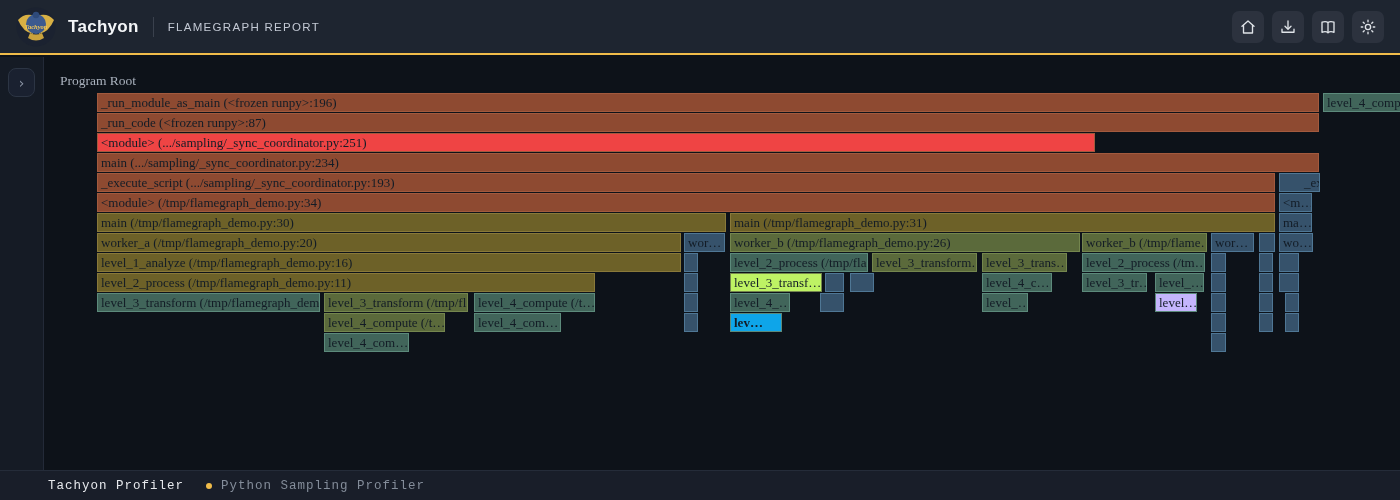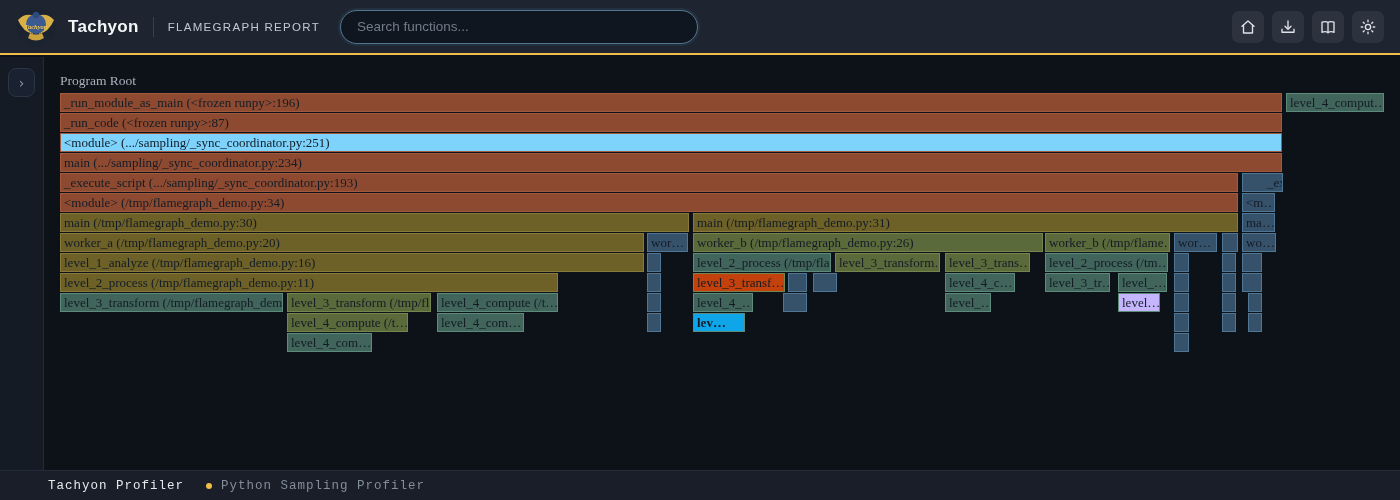--- a/index.html
+++ b/index.html
@@ -33,21 +33,21 @@
                   justify-content:center; cursor:pointer; font-family:"DejaVu Sans",sans-serif; }
 
   
   .flame-area { position:absolute; left:44px; top:57px; width:1356px; height:413px;
                 background:#0d1219; overflow:hidden; }
   .root-label { position:absolute; left:16px; top:16px; color:#a9b1bd;
                 font-family:"Liberation Serif", serif; font-size:13.5px; }
   .frame { position:absolute; height:19px; line-height:17px; border:1px solid;
            padding-left:3px; overflow:hidden; white-space:nowrap;
            font-family:"Liberation Serif", serif; font-size:13px; color:#131c26;
-           cursor:pointer; }
+           cursor:pointer;margin-left:37px; }
 
   
   .statusbar { position:absolute; left:0; top:470px; width:1400px; height:30px;
                background:#191e29; border-top:1px solid #252c39;
                display:flex; align-items:center;
                font-family:"Liberation Mono", monospace; }
   .status-app { color:#e6e8ec; font-size:12.5px; letter-spacing:.08em; margin-left:48px; }
   .status-dot { width:6px; height:6px; border-radius:50%; background:var(--accent,#f0bc4a); margin:0 9px 0 22px; }
   .status-sub { color:#848d9a; font-size:12.5px; letter-spacing:.08em;font-family:Liberation Mono, monospace; }
 </style>
@@ -60,21 +60,20 @@
     <path d="M2 13 Q9 5 19 9 L17 27 Q7 25 2 13 Z" fill="#d8b044"></path>
     <path d="M38 13 Q31 5 21 9 L23 27 Q33 25 38 13 Z" fill="#d8b044"></path>
     <circle cx="20" cy="17" r="10" fill="#3b5a8f"></circle>
     <circle cx="20" cy="8" r="3.2" fill="#2e4a7a"></circle>
     <path d="M12 31 Q20 36 28 31 L26 26 Q20 29 14 26 Z" fill="#c9a23e"></path>
     <text x="20" y="22" text-anchor="middle" font-size="6.5" font-style="italic" font-weight="bold" fill="#f0c75a" font-family="Liberation Serif, serif">Tachyon</text>
   </svg>
   <div class="app-title">Tachyon</div>
   <div class="hdr-divider"></div>
   <div class="report-label">FLAMEGRAPH REPORT</div>
-  <input class="search" type="text" placeholder="Search functions..." style="">
   <div class="hdr-actions">
     <button class="icon-btn" title="">
       <svg width="18" height="18" viewBox="0 0 24 24">
         <path d="M4 11 L12 4 L20 11"></path>
           <path d="M6 10 V20 H18 V10"></path>
       </svg>
     </button>
     <button class="icon-btn" title="">
       <svg width="18" height="18" viewBox="0 0 24 24">
         <path d="M12 4 V14"></path>
@@ -102,21 +101,21 @@
     <span>›</span>
   </div>
 </div>
 
 <div class="flame-area">
   <div class="root-label">Program Root</div>
   <div>
       <div class="frame" style="left: 16px; top: 36px; width: 1222px; background: rgb(142, 74, 49); border-color: rgb(162, 90, 62);">_run_module_as_main (&lt;frozen runpy&gt;:196)</div>
       <div class="frame" style="left: 1242px; top: 36px; width: 98px; background: rgb(65, 101, 90); border-color: rgb(92, 138, 123);">level_4_comput…</div>
       <div class="frame" style="left: 16px; top: 56px; width: 1222px; background: rgb(142, 74, 49); border-color: rgb(162, 90, 62);">_run_code (&lt;frozen runpy&gt;:87)</div>
-      <div class="frame" style="left: 16px; top: 76px; width: 1222px; background: #7dd3fc; border-color: rgb(162, 90, 62);">&lt;module&gt; (.../sampling/_sync_coordinator.py:251)</div>
+      <div class="frame" style="left: 16px; top: 76px; width: 998px; background: #ef4444; border-color: rgb(162, 90, 62);">&lt;module&gt; (.../sampling/_sync_coordinator.py:251)</div>
       <div class="frame" style="left: 16px; top: 96px; width: 1222px; background: rgb(142, 74, 49); border-color: rgb(162, 90, 62);">main (.../sampling/_sync_coordinator.py:234)</div>
       <div class="frame" style="left: 16px; top: 116px; width: 1178px; background: rgb(142, 74, 49); border-color: rgb(162, 90, 62);">_execute_script (.../sampling/_sync_coordinator.py:193)</div>
       <div class="frame" style="left: 1198px; top: 116px; width: 41px; background: rgb(54, 82, 107); border-color: rgb(79, 119, 149); padding-left: 24px;">_exe…</div>
       <div class="frame" style="left: 16px; top: 136px; width: 1178px; background: rgb(142, 74, 49); border-color: rgb(162, 90, 62);">&lt;module&gt; (/tmp/flamegraph_demo.py:34)</div>
       <div class="frame" style="left: 1198px; top: 136px; width: 33px; background: rgb(54, 82, 107); border-color: rgb(79, 119, 149);">&lt;m…</div>
       <div class="frame" style="left: 16px; top: 156px; width: 629px; background: rgb(109, 97, 40); border-color: rgb(137, 121, 58);">main (/tmp/flamegraph_demo.py:30)</div>
       <div class="frame" style="left: 649px; top: 156px; width: 545px; background: rgb(109, 97, 40); border-color: rgb(137, 121, 58);">main (/tmp/flamegraph_demo.py:31)</div>
       <div class="frame" style="left: 1198px; top: 156px; width: 33px; background: rgb(54, 82, 107); border-color: rgb(79, 119, 149);">ma…</div>
       <div class="frame" style="left: 16px; top: 176px; width: 584px; background: rgb(109, 97, 40); border-color: rgb(137, 121, 58);">worker_a (/tmp/flamegraph_demo.py:20)</div>
       <div class="frame" style="left: 603px; top: 176px; width: 41px; background: rgb(54, 82, 107); border-color: rgb(79, 119, 149);">wor…</div>
@@ -129,21 +128,21 @@
       <div class="frame" style="left: 603px; top: 196px; width: 14px; background: rgb(54, 82, 107); border-color: rgb(79, 119, 149);"></div>
       <div class="frame" style="left: 649px; top: 196px; width: 138px; background: rgb(65, 101, 90); border-color: rgb(92, 138, 123);">level_2_process (/tmp/fla…</div>
       <div class="frame" style="left: 791px; top: 196px; width: 105px; background: rgb(91, 106, 59); border-color: rgb(116, 134, 78);">level_3_transform…</div>
       <div class="frame" style="left: 901px; top: 196px; width: 85px; background: rgb(91, 106, 59); border-color: rgb(116, 134, 78);">level_3_trans…</div>
       <div class="frame" style="left: 1001px; top: 196px; width: 123px; background: rgb(65, 101, 90); border-color: rgb(92, 138, 123);">level_2_process (/tm…</div>
       <div class="frame" style="left: 1130px; top: 196px; width: 15px; background: rgb(54, 82, 107); border-color: rgb(79, 119, 149);"></div>
       <div class="frame" style="left: 1178px; top: 196px; width: 14px; background: rgb(54, 82, 107); border-color: rgb(79, 119, 149);"></div>
       <div class="frame" style="left: 1198px; top: 196px; width: 20px; background: rgb(54, 82, 107); border-color: rgb(79, 119, 149);"></div>
       <div class="frame" style="left: 16px; top: 216px; width: 498px; background: rgb(109, 97, 40); border-color: rgb(137, 121, 58);">level_2_process (/tmp/flamegraph_demo.py:11)</div>
       <div class="frame" style="left: 603px; top: 216px; width: 14px; background: rgb(54, 82, 107); border-color: rgb(79, 119, 149);"></div>
-      <div class="frame" style="left: 649px; top: 216px; width: 92px; background: #c2410c; border-color: rgb(116, 134, 78);">level_3_transf…</div>
+      <div class="frame" style="left: 649px; top: 216px; width: 92px; background: #bef264; border-color: rgb(116, 134, 78);">level_3_transf…</div>
       <div class="frame" style="left: 744px; top: 216px; width: 19px; background: rgb(54, 82, 107); border-color: rgb(79, 119, 149);"></div>
       <div class="frame" style="left: 769px; top: 216px; width: 24px; background: rgb(54, 82, 107); border-color: rgb(79, 119, 149);"></div>
       <div class="frame" style="left: 901px; top: 216px; width: 70px; background: rgb(65, 101, 90); border-color: rgb(92, 138, 123);">level_4_c…</div>
       <div class="frame" style="left: 1001px; top: 216px; width: 65px; background: rgb(65, 101, 90); border-color: rgb(92, 138, 123);">level_3_tr…</div>
       <div class="frame" style="left: 1074px; top: 216px; width: 49px; background: rgb(65, 101, 90); border-color: rgb(92, 138, 123);">level_…</div>
       <div class="frame" style="left: 1130px; top: 216px; width: 15px; background: rgb(54, 82, 107); border-color: rgb(79, 119, 149);"></div>
       <div class="frame" style="left: 1178px; top: 216px; width: 14px; background: rgb(54, 82, 107); border-color: rgb(79, 119, 149);"></div>
       <div class="frame" style="left: 1198px; top: 216px; width: 20px; background: rgb(54, 82, 107); border-color: rgb(79, 119, 149);"></div>
       <div class="frame" style="left: 16px; top: 236px; width: 223px; background: rgb(65, 101, 90); border-color: rgb(92, 138, 123);">level_3_transform (/tmp/flamegraph_dem…</div>
       <div class="frame" style="left: 243px; top: 236px; width: 144px; background: rgb(91, 106, 59); border-color: rgb(116, 134, 78);">level_3_transform (/tmp/fl…</div>

